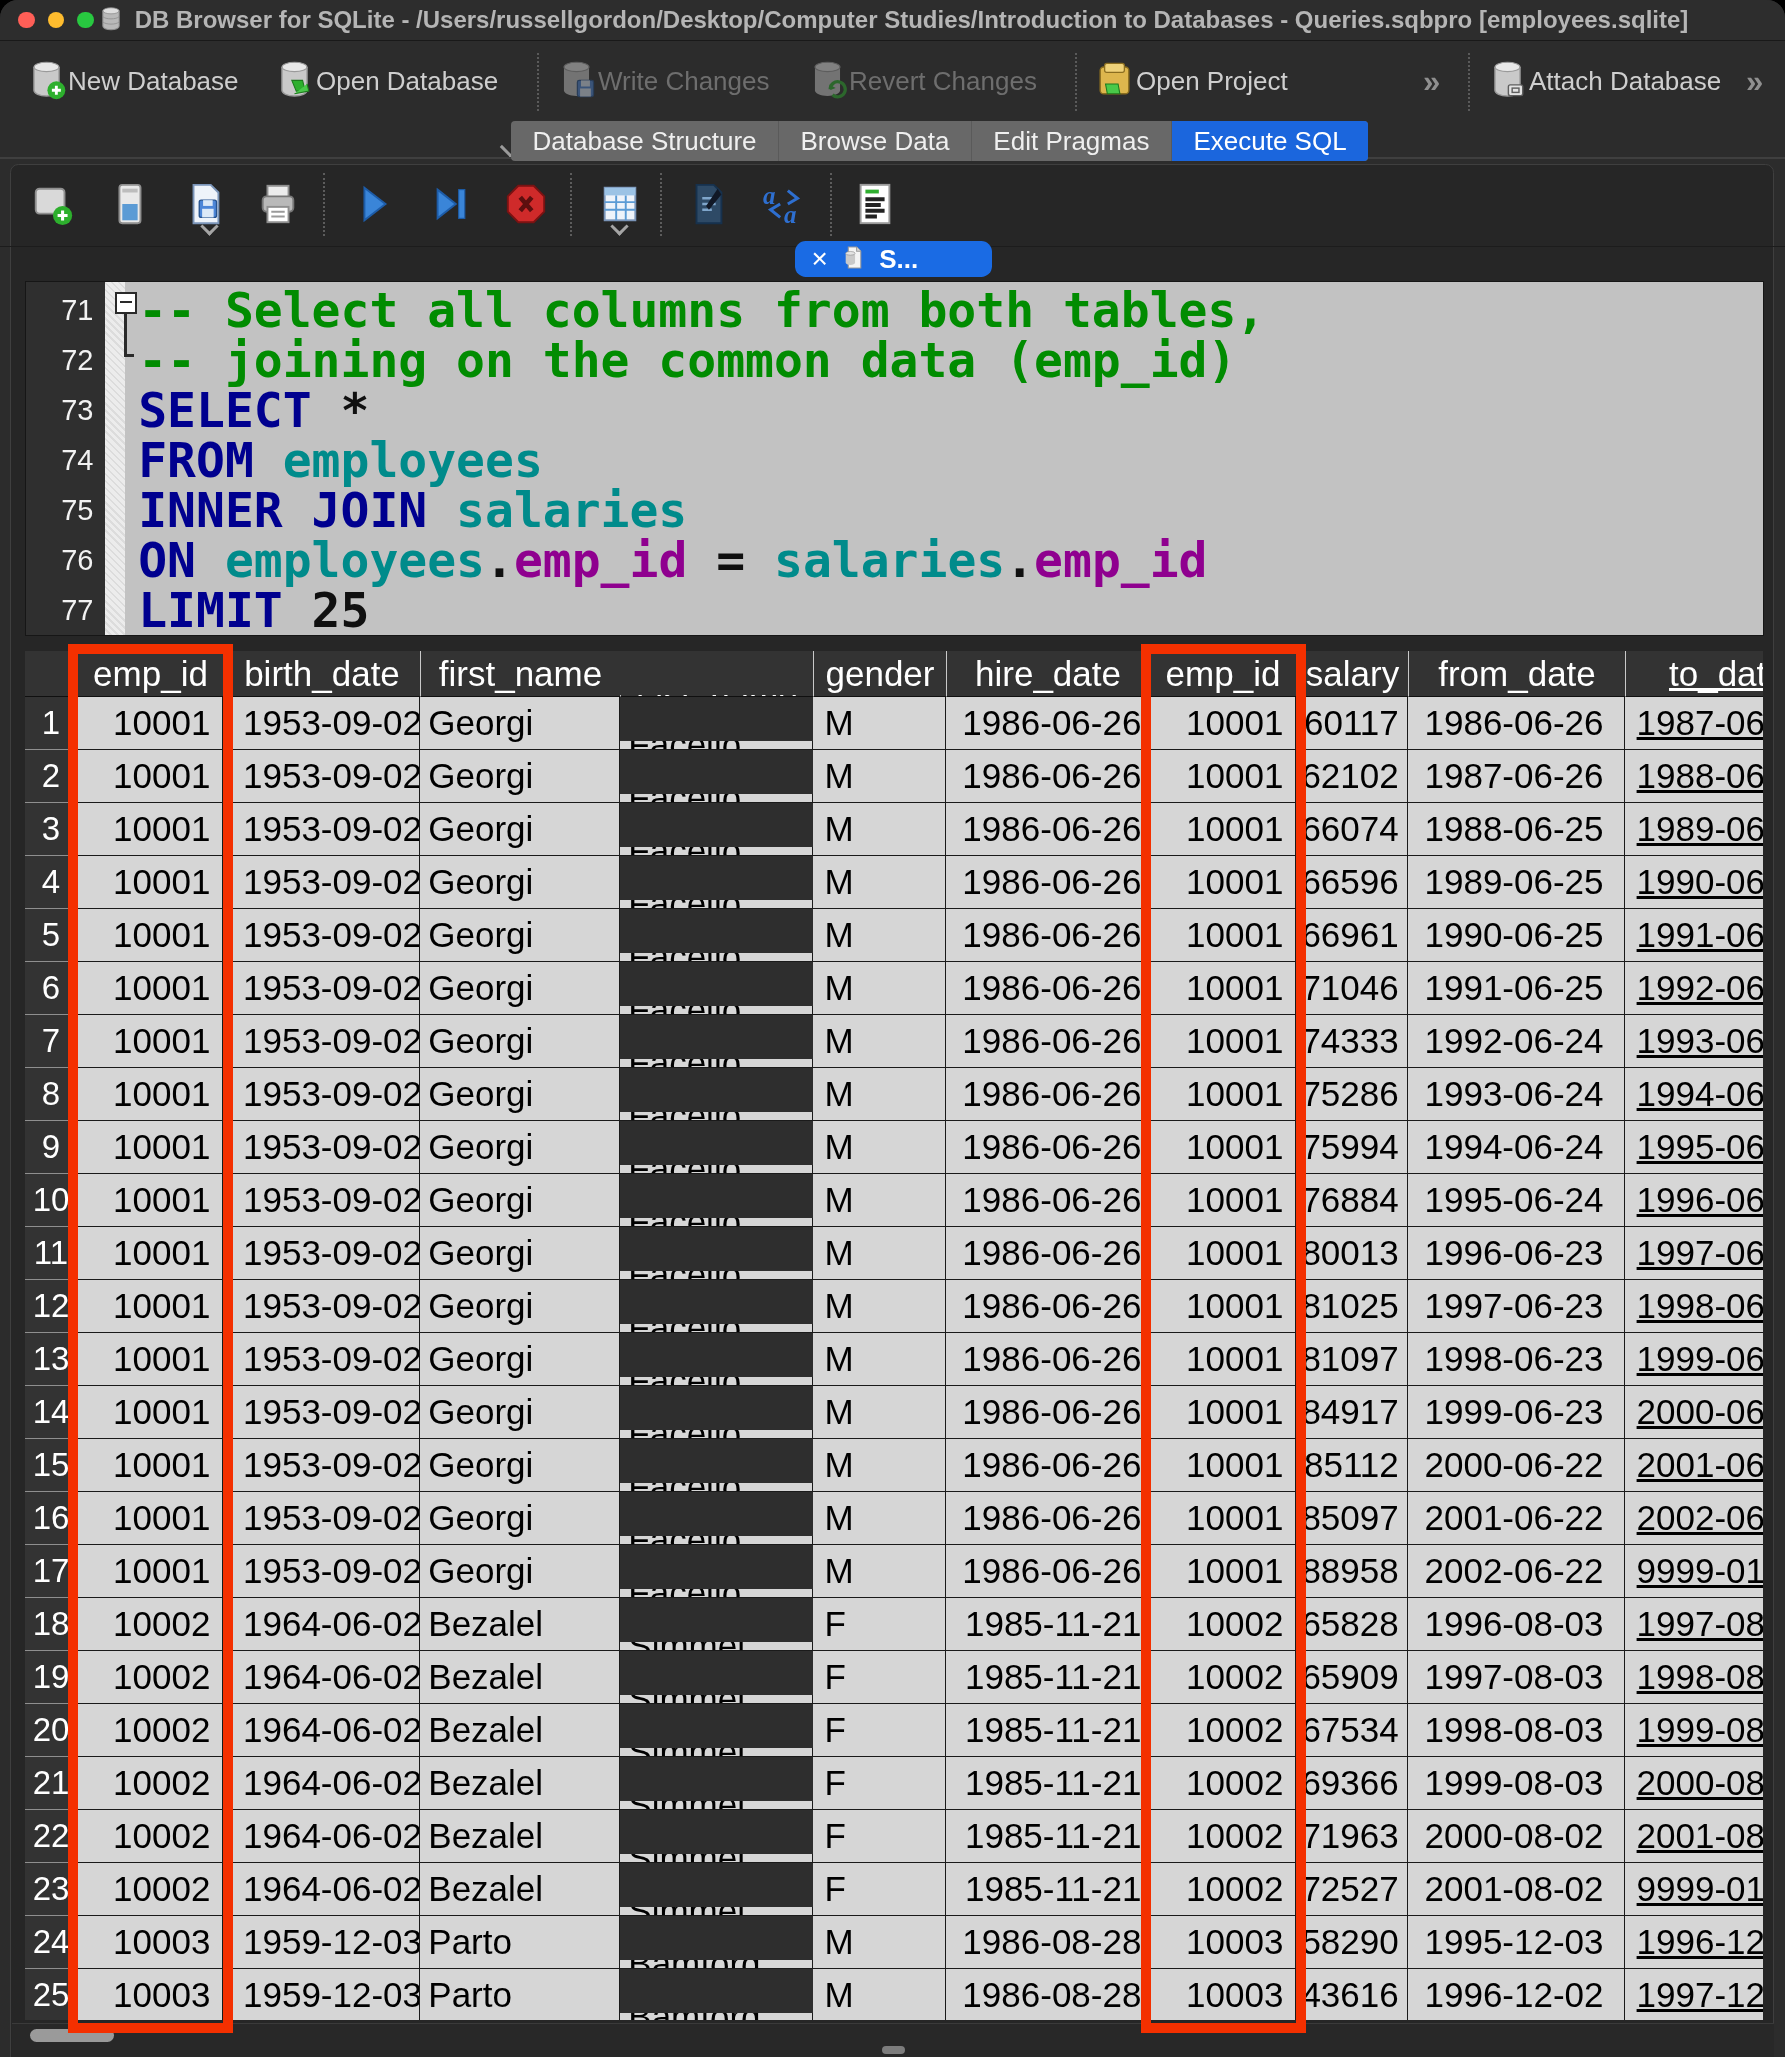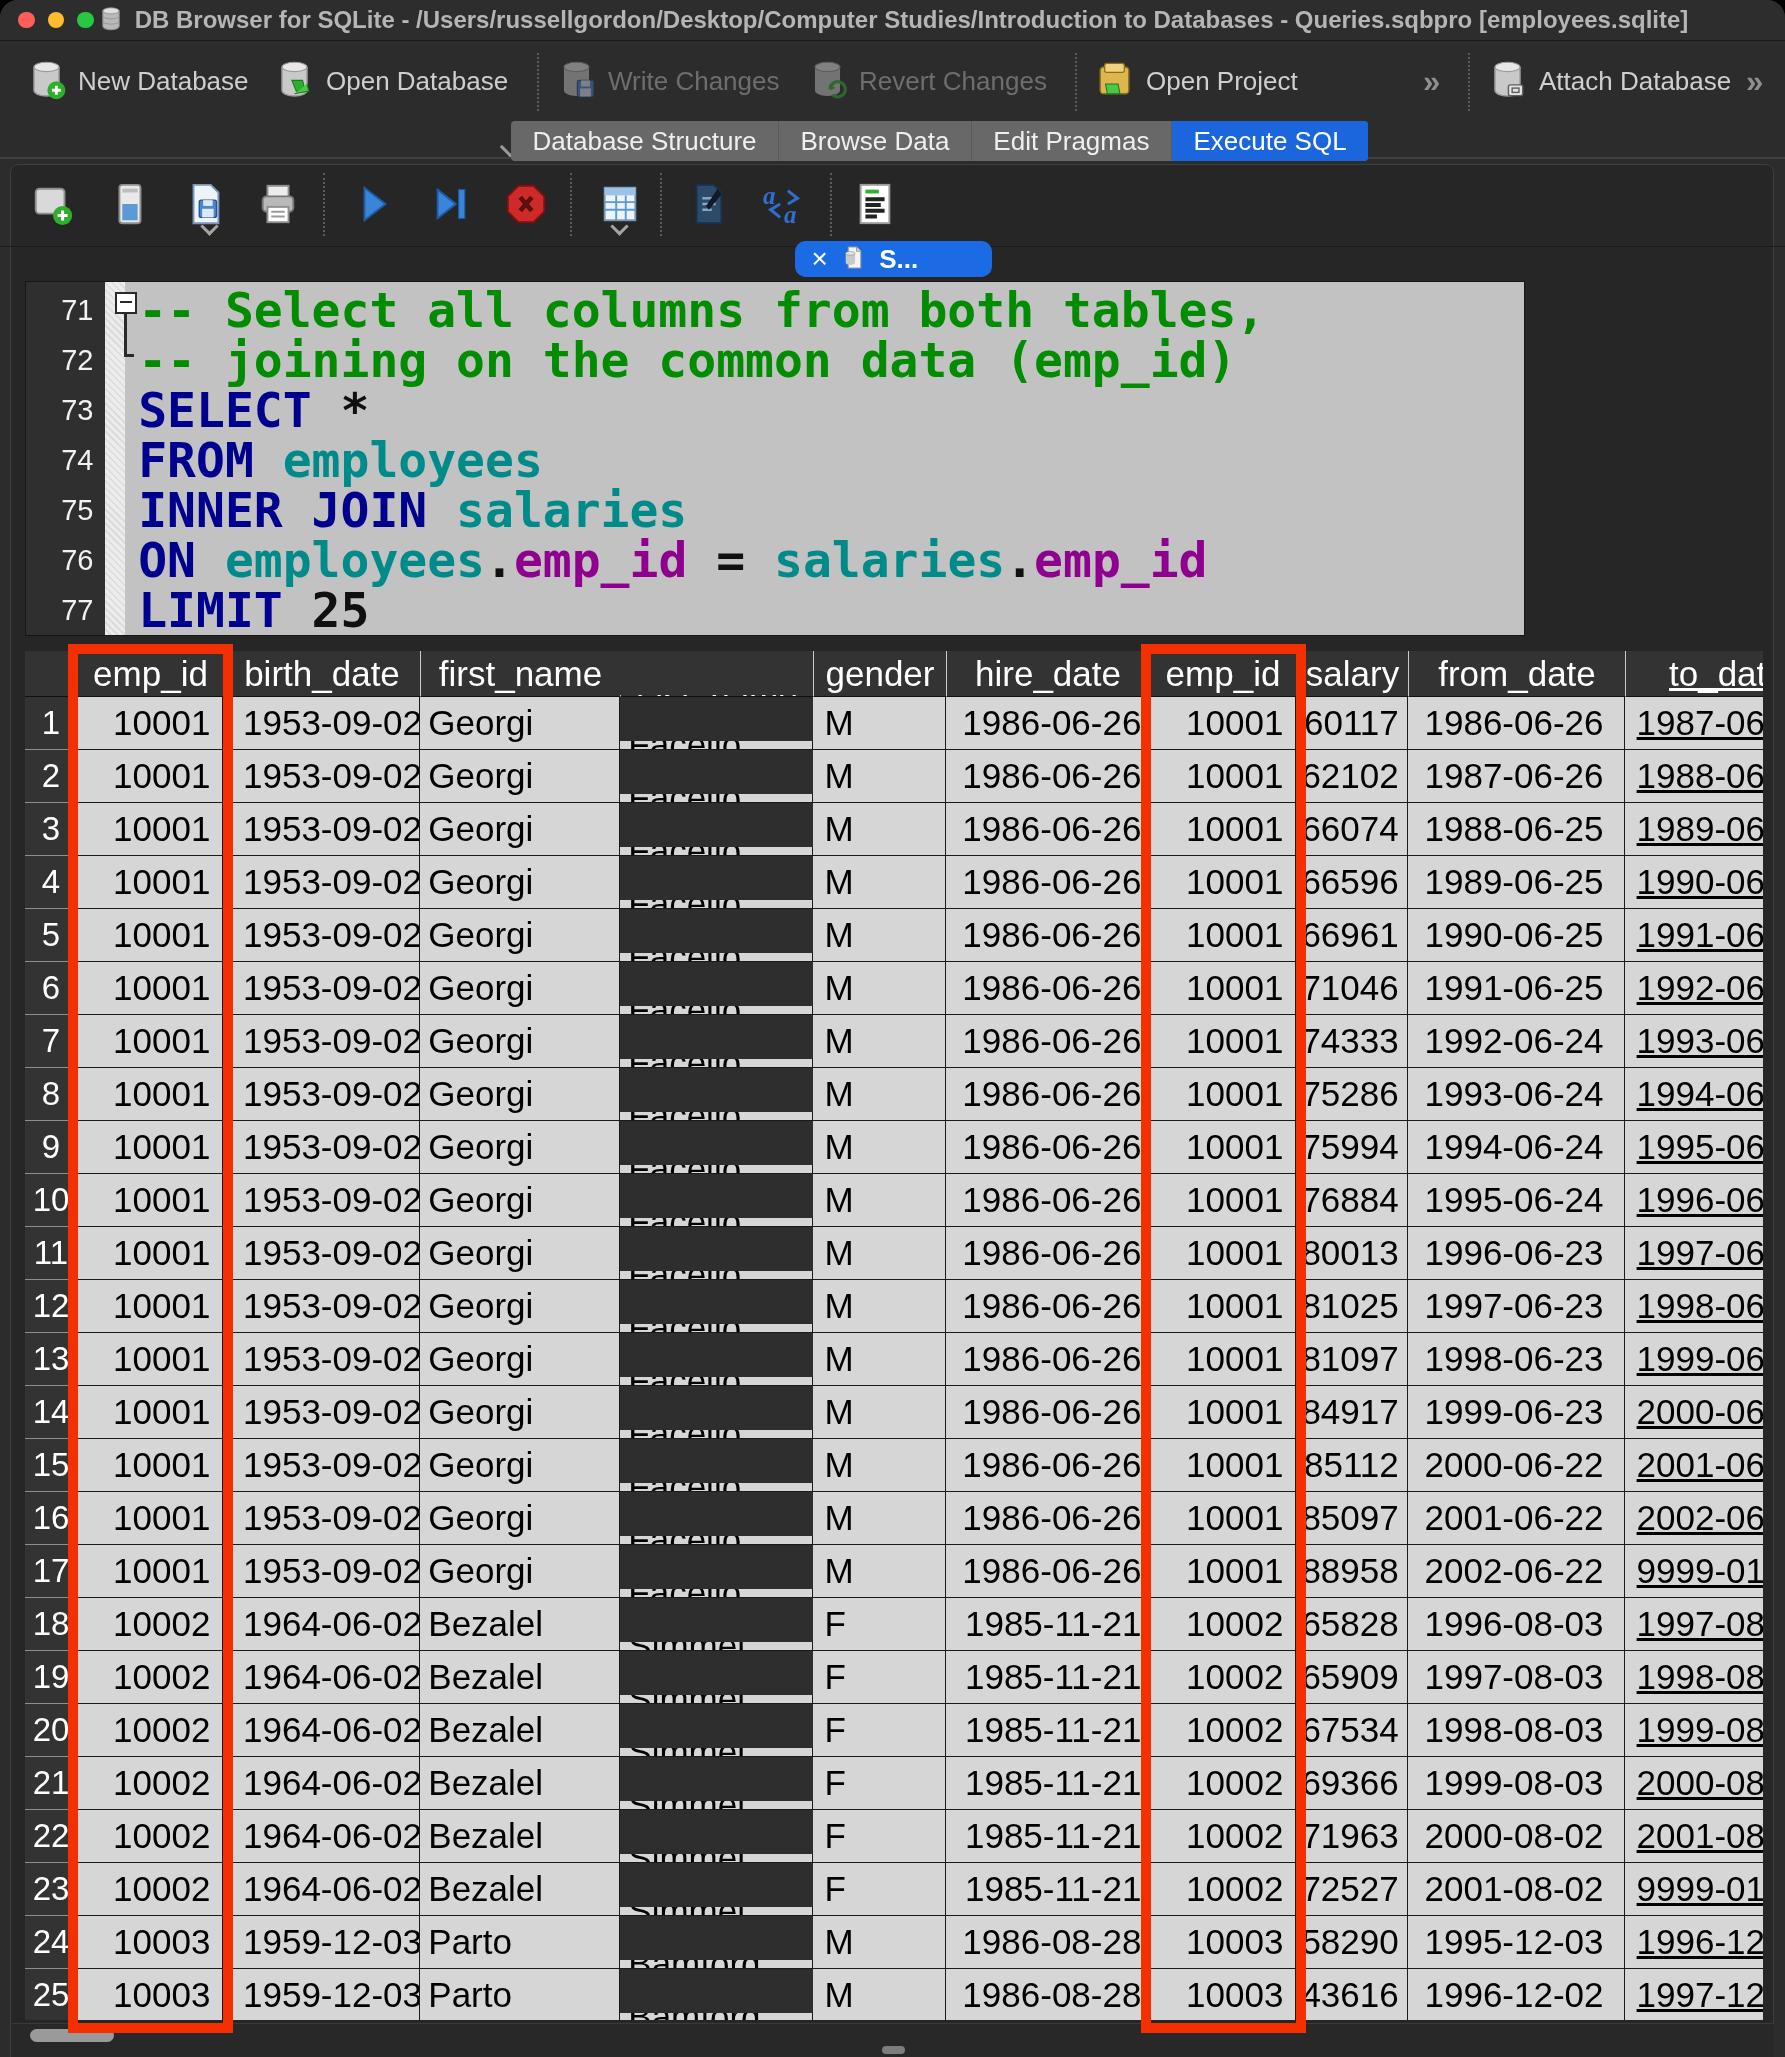--- a/index.html
+++ b/index.html
@@ -9,21 +9,21 @@
   
   .titlebar{position:absolute;left:0;top:0;width:100%;height:40px;background:#2d2d2d;
             border-bottom:0.8px solid #191919;display:flex;align-items:center;justify-content:center;}
   .lights{position:absolute;left:18px;top:11.6px;display:flex;gap:13.2px;}
   .light{width:16.5px;height:16.5px;border-radius:50%;}
   .l-red{background:#ff5f57;}.l-yellow{background:#febc2e;}.l-green{background:#28c840;}
   .title-text{color:#b5b5b5;font-size:24px;font-weight:bold;white-space:nowrap;}
   .db-ico{margin-right:10px;flex:0 0 auto;}
   
   .toolbar{position:absolute;left:0;top:41px;width:100%;height:80px;background:#2c2c2c;}
-  .tb-btn{position:absolute;top:0;height:80px;display:flex;align-items:center;gap:10px;}
+  .tb-btn{position:absolute;top:0;height:80px;display:flex;align-items:center;}
   .tb-label{color:#cfcfcf;font-size:26px;white-space:nowrap;}
   .tb-btn.disabled .tb-label{color:#6e6e6e;}
   .tb-btn.disabled svg{opacity:.45;}
   .tb-sep{position:absolute;top:11.6px;height:58px;width:0;border-left:2.5px dotted #5a5a5a;}
   .tb-over{position:absolute;top:23px;color:#8f8f8f;font-size:31px;font-weight:bold;}
   .chev{width:13.2px;height:13.2px;border-right:3.3px solid #9a9a9a;border-bottom:3.3px solid #9a9a9a;
         transform:rotate(45deg);display:inline-block;}
   
   .tabline{position:absolute;left:0;top:157px;width:100%;height:1.7px;background:#3f3f3f;}
   .segtabs{position:absolute;left:511px;top:121px;height:40px;display:flex;border-radius:4px;
@@ -40,21 +40,21 @@
   .it-btn{position:absolute;top:15px;width:50px;height:50px;display:flex;align-items:center;justify-content:center;}
   .it-sep{position:absolute;top:8.3px;height:63px;width:0;border-left:2.5px dotted #5c5c5c;}
   .it-chev{position:absolute;width:10px;height:10px;border-right:3.3px solid #a5a5a5;
            border-bottom:3.3px solid #a5a5a5;transform:rotate(45deg);}
   
   .sqltab{position:absolute;left:795px;top:241px;height:36px;min-width:197px;background:#1a6be4;
           border-radius:10.7px;display:flex;align-items:center;gap:13.2px;padding:0 16.5px;box-sizing:border-box;}
   .sqltab .x{color:#fff;font-size:28px;line-height:1;}
   .sqltab .lbl{color:#fff;font-size:26px;font-weight:bold;}
   
-  .editor{position:absolute;left:25px;top:281px;width:1500px;height:355px;display:flex;
+  .editor{position:absolute;left:25px;top:281px;width:1739px;height:355px;display:flex;
           overflow:hidden;border:1.7px solid #161616;box-sizing:border-box;background:#c2c2c2;}
   .gutter{width:79px;background:#2f2f2f;color:#f2f2f2;font-size:29px;text-align:right;
           padding:2.5px 11.6px 0 0;box-sizing:border-box;flex:0 0 auto;}
   .gutter div{height:50px;line-height:50px;}
   .foldcol{width:20px;flex:0 0 auto;background:repeating-linear-gradient(45deg,#ececec 0 3.3px,#dcdcdc 3.3px 5px);}
   .code{flex:1;font-family:"DejaVu Sans Mono",monospace;font-size:48px;font-weight:700;
         padding:2.5px 0 0 13.2px;white-space:pre;}
   .code div{height:50px;line-height:50px;}
   .s-comment{color:#018c01;}
   .s-keyword{color:#00008f;}

